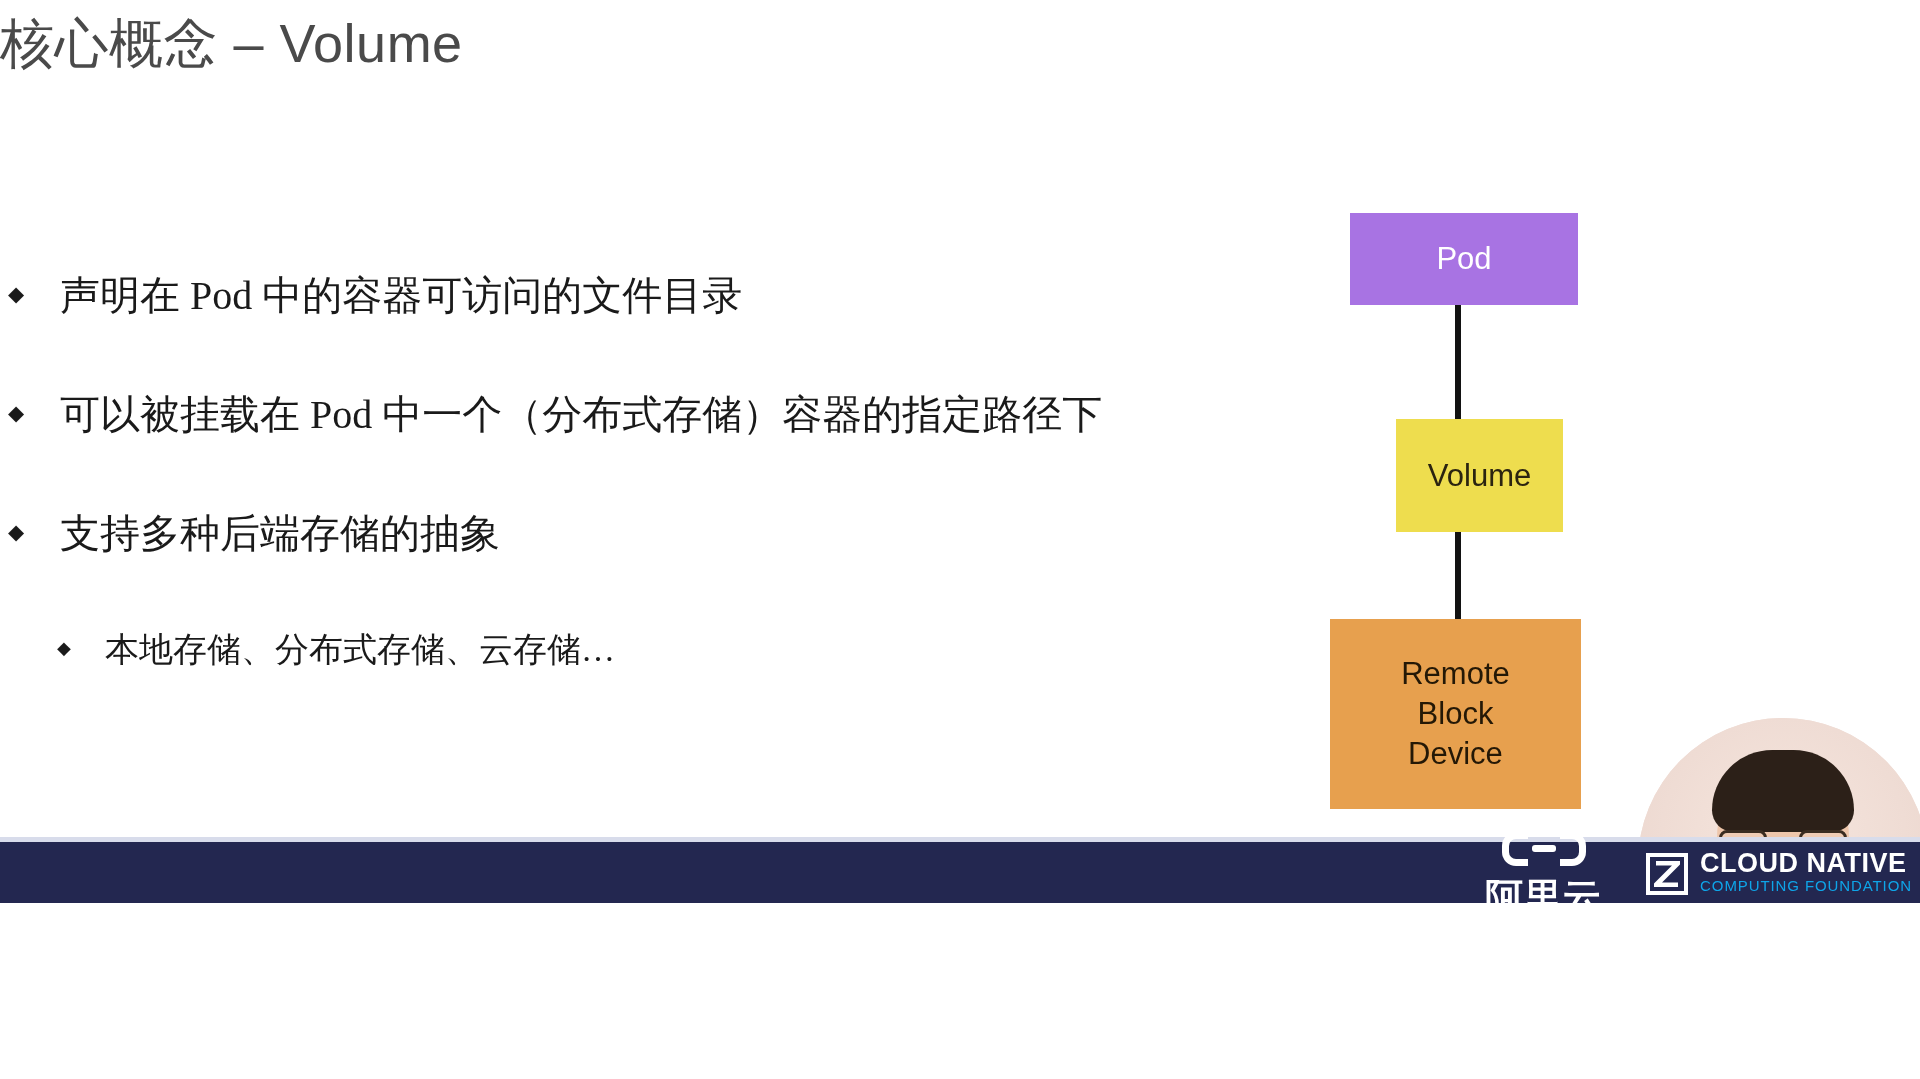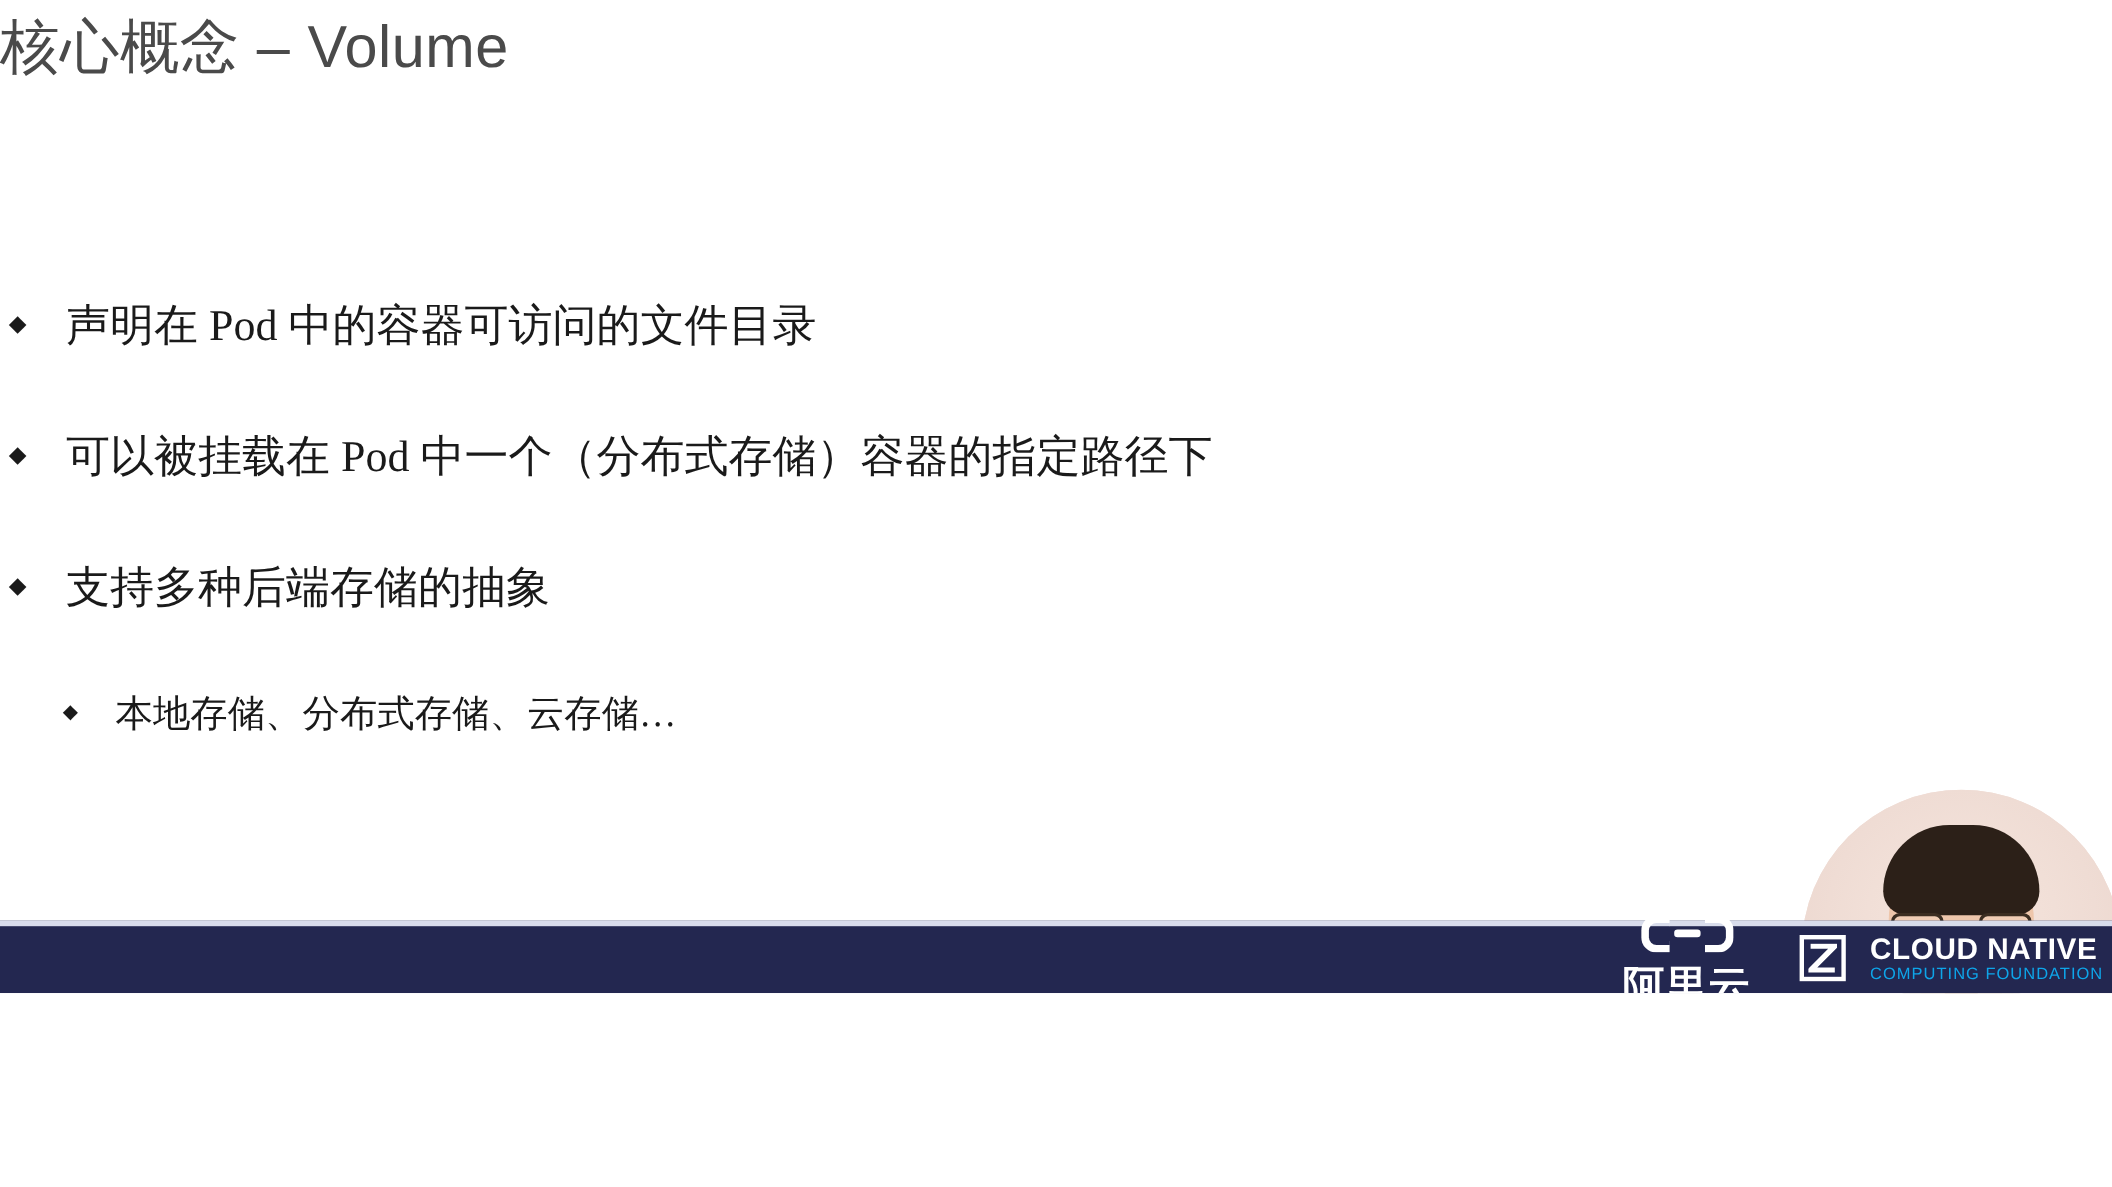--- a/index.html
+++ b/index.html
@@ -302,22 +302,22 @@
   #alibaba-wordmark {
     font-size: 38px;
     line-height: 40px;
     color: #ffffff;
     letter-spacing: 1px;
     font-weight: bold;
   }
   
   #logo-cncf {
     display: flex;
-    align-items: flex-start;
-    gap: 22px;
+    align-items: flex-end;
+    gap: 12px;
   }
   #cncf-mark {
     width: 42px;
     height: 42px;
     border: 4px solid #ffffff;
     box-sizing: border-box;
     position: relative;
   }
   #cncf-mark .z {
     position: absolute;
@@ -370,20 +370,40 @@
       <span class="bullet-text">支持多种后端存储的抽象</span>
     </div>
 
     <div class="bullet-row level-2">
       <span class="bullet-marker">◆</span>
       <span class="bullet-text">本地存储、分布式存储、云存储…</span>
     </div>
 
   </div>
 
+  <div id="diagram">
+    <div class="connector" id="connector-pod-volume"></div>
+    <div class="connector" id="connector-volume-rbd"></div>
+
+    <div class="node-box" id="node-pod">
+      <span>Pod</span>
+    </div>
+
+    <div class="node-box" id="node-volume">
+      <span>Volume</span>
+    </div>
+
+    <div class="node-box" id="node-rbd">
+      <span>
+        <span>Remote</span><br>
+        <span>Block</span><br>
+        <span>Device</span>
+      </span>
+    </div>
+  </div>
 
   <div id="webcam-overlay">
     <div class="cam-bg"></div>
     <div class="cam-body"></div>
     <div class="cam-collar"></div>
     <div class="cam-neck"></div>
     <div class="cam-face"></div>
     <div class="cam-hair"></div>
     <div class="cam-mouth"></div>
     <div class="cam-glasses">

